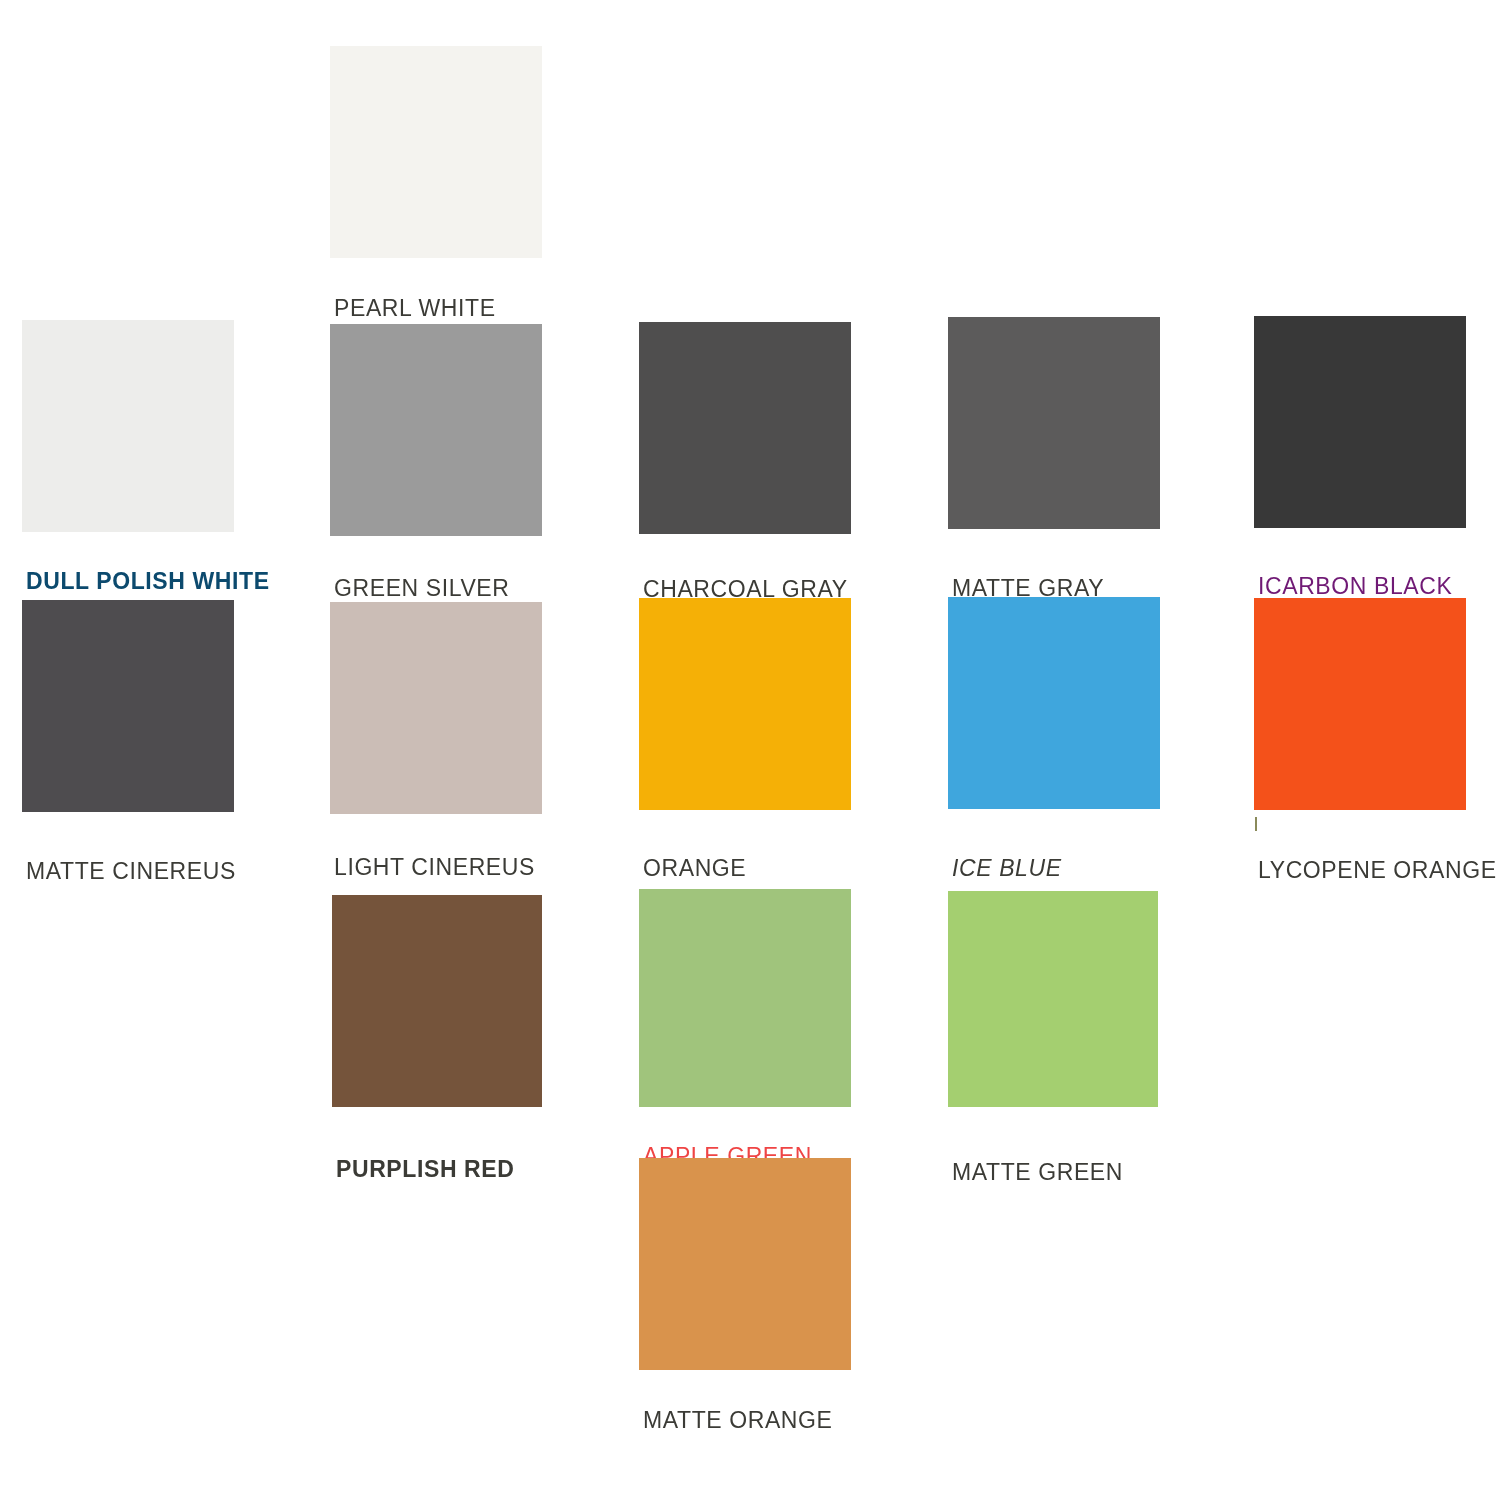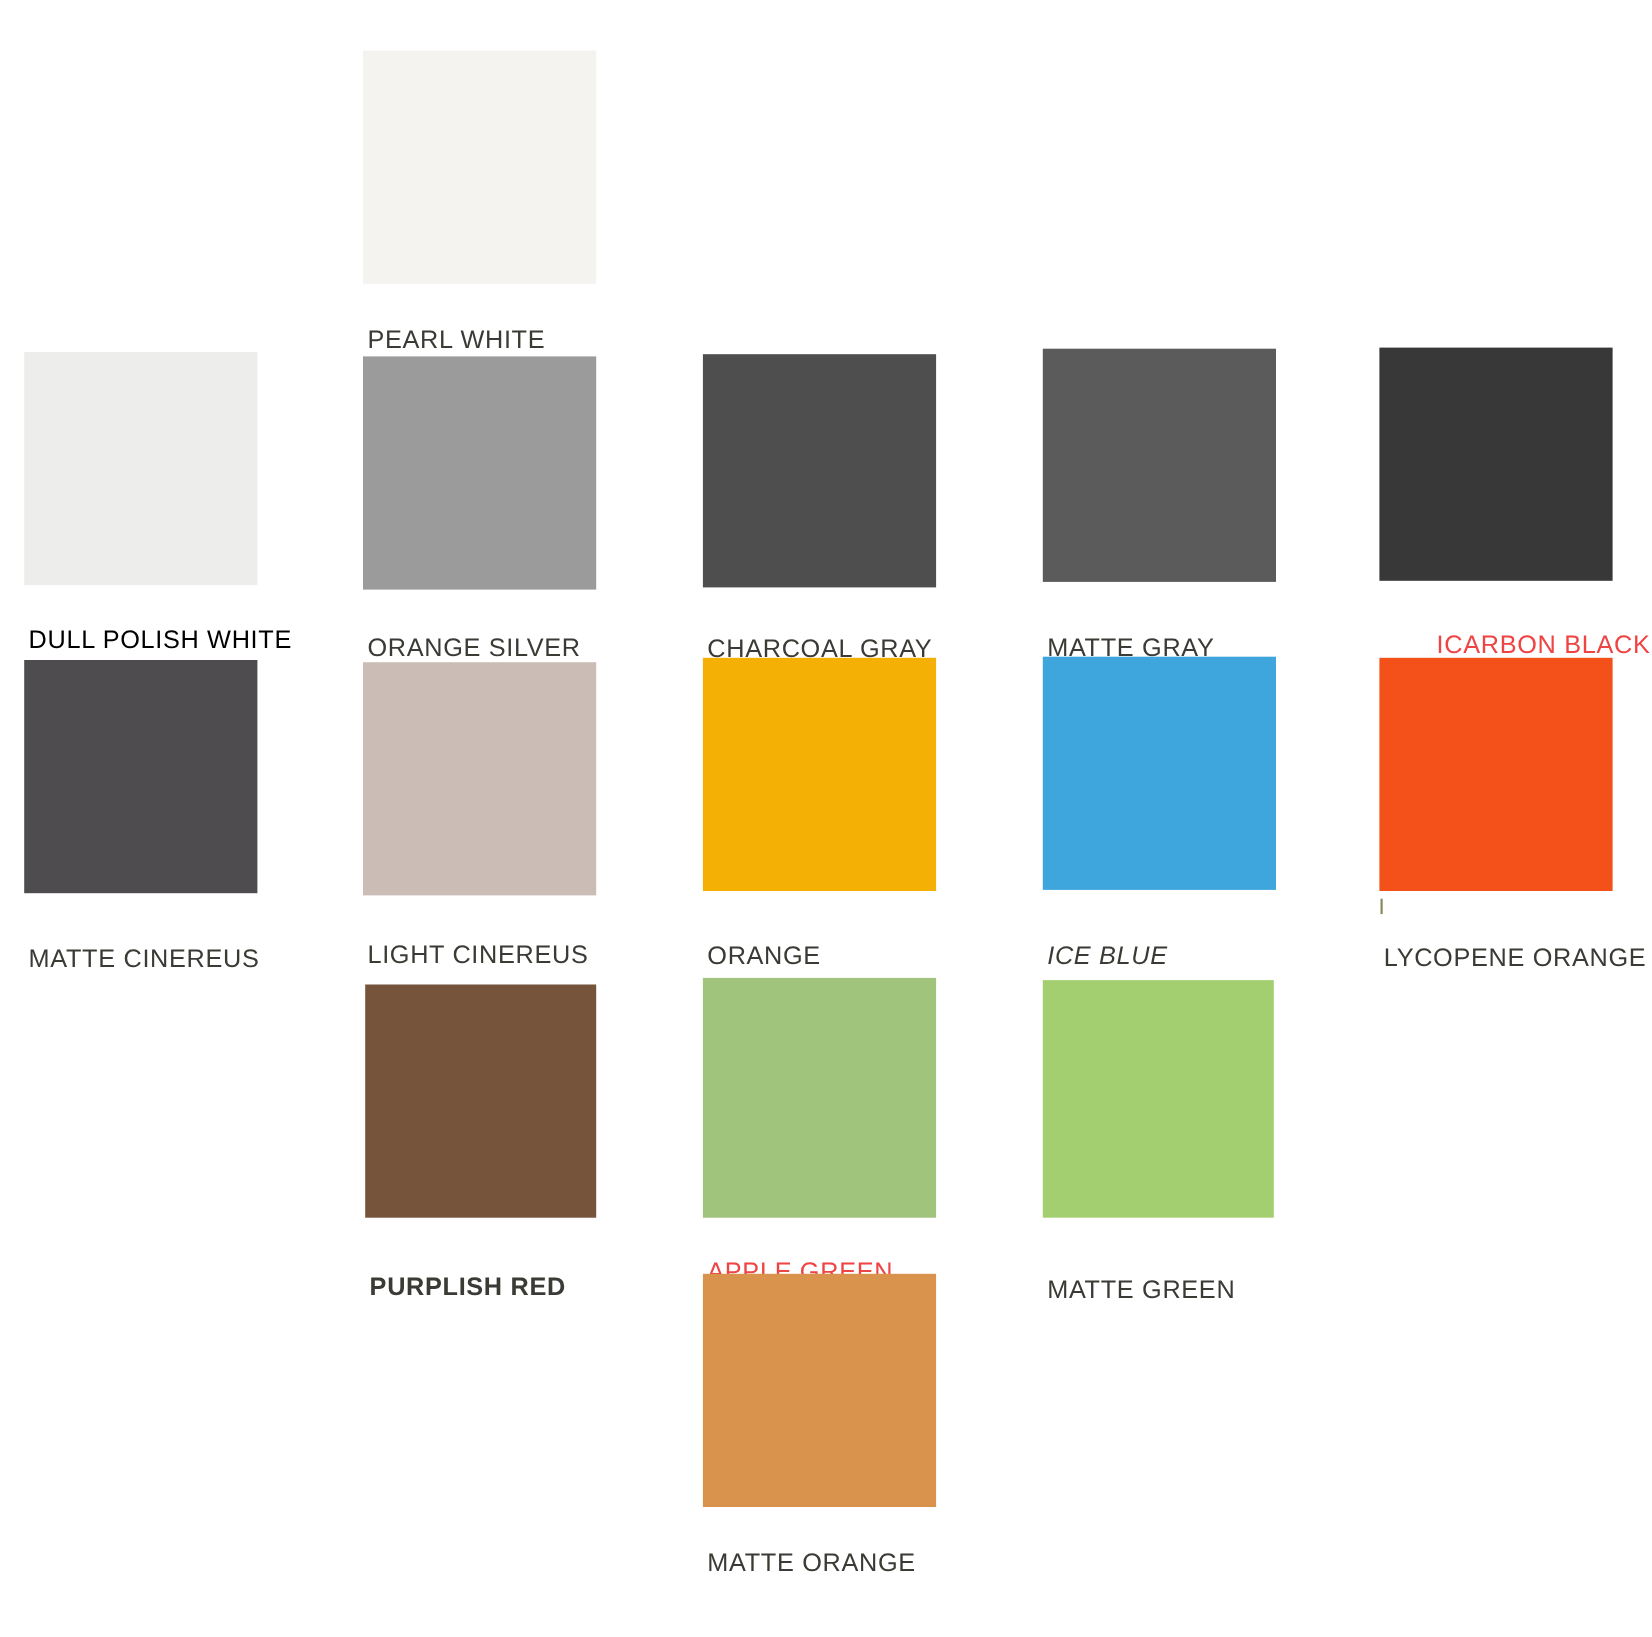--- a/index.html
+++ b/index.html
@@ -50,37 +50,37 @@
 <body>
 
 <div id="board" style="background: rgb(255, 255, 255);">
     <div class="swatch-cell" style="left: 330px; top: 46px; width: 212px; height: 212px;">
       <div class="swatch-chip" title="PEARL WHITE" style="height: 212px; background: rgb(244, 243, 239);"></div>
     </div>
     <div class="swatch-label" style="left: 334px; top: 297px; color: rgb(59, 59, 54);">PEARL WHITE</div>
     <div class="swatch-cell" style="left: 22px; top: 320px; width: 212px; height: 212px;">
       <div class="swatch-chip" title="DULL POLISH WHITE" style="height: 212px; background: rgb(237, 237, 235);"></div>
     </div>
-    <div class="swatch-label" style="left: 26px; top: 570px; color: #000000;">DULL POLISH WHITE</div>
+    <div class="swatch-label" style="left: 26px; top: 570px; color: #0c4a6e; font-weight: bold;">DULL POLISH WHITE</div>
     <div class="swatch-cell" style="left: 330px; top: 324px; width: 212px; height: 212px;">
       <div class="swatch-chip" title="MATTE SILVER" style="height: 212px; background: rgb(155, 155, 155);"></div>
     </div>
-    <div class="swatch-label" style="left: 334px; top: 577px; color: rgb(59, 59, 54);">ORANGE SILVER</div>
+    <div class="swatch-label" style="left: 334px; top: 577px; color: rgb(59, 59, 54);">GREEN SILVER</div>
     <div class="swatch-cell" style="left: 639px; top: 322px; width: 212px; height: 212px;">
       <div class="swatch-chip" title="CHARCOAL GRAY" style="height: 212px; background: rgb(79, 78, 78);"></div>
     </div>
     <div class="swatch-label" style="left: 643px; top: 578px; color: rgb(59, 59, 54);">CHARCOAL GRAY</div>
     <div class="swatch-cell" style="left: 948px; top: 317px; width: 212px; height: 212px;">
       <div class="swatch-chip" title="MATTE GRAY" style="height: 212px; background: rgb(92, 91, 91);"></div>
     </div>
     <div class="swatch-label" style="left: 952px; top: 577px; color: rgb(59, 59, 54);">MATTE GRAY</div>
     <div class="swatch-cell" style="left: 1254px; top: 316px; width: 212px; height: 212px;">
       <div class="swatch-chip" title="ICARBON BLACK" style="height: 212px; background: rgb(56, 56, 56);"></div>
     </div>
-    <div class="swatch-label" style="left: 1258px; top: 575px; color: #ef4444; margin-left: 48px;">ICARBON BLACK</div>
+    <div class="swatch-label" style="left: 1258px; top: 575px; color: #701a75;">ICARBON BLACK</div>
     <div class="swatch-cell" style="left: 22px; top: 600px; width: 212px; height: 212px;">
       <div class="swatch-chip" title="MATTE CINEREUS" style="height: 212px; background: rgb(78, 76, 79);"></div>
     </div>
     <div class="swatch-label" style="left: 26px; top: 860px; color: rgb(59, 59, 54);">MATTE CINEREUS</div>
     <div class="swatch-cell" style="left: 330px; top: 602px; width: 212px; height: 212px;">
       <div class="swatch-chip" title="LIGHT CHAMPAGNE" style="height: 212px; background: rgb(203, 189, 182);"></div>
     </div>
     <div class="swatch-label" style="left: 334px; top: 856px; color: rgb(59, 59, 54);">LIGHT CINEREUS</div>
     <div class="swatch-cell" style="left: 639px; top: 598px; width: 212px; height: 212px;">
       <div class="swatch-chip" title="ORANGE" style="height: 212px; background: rgb(245, 176, 6);"></div>

